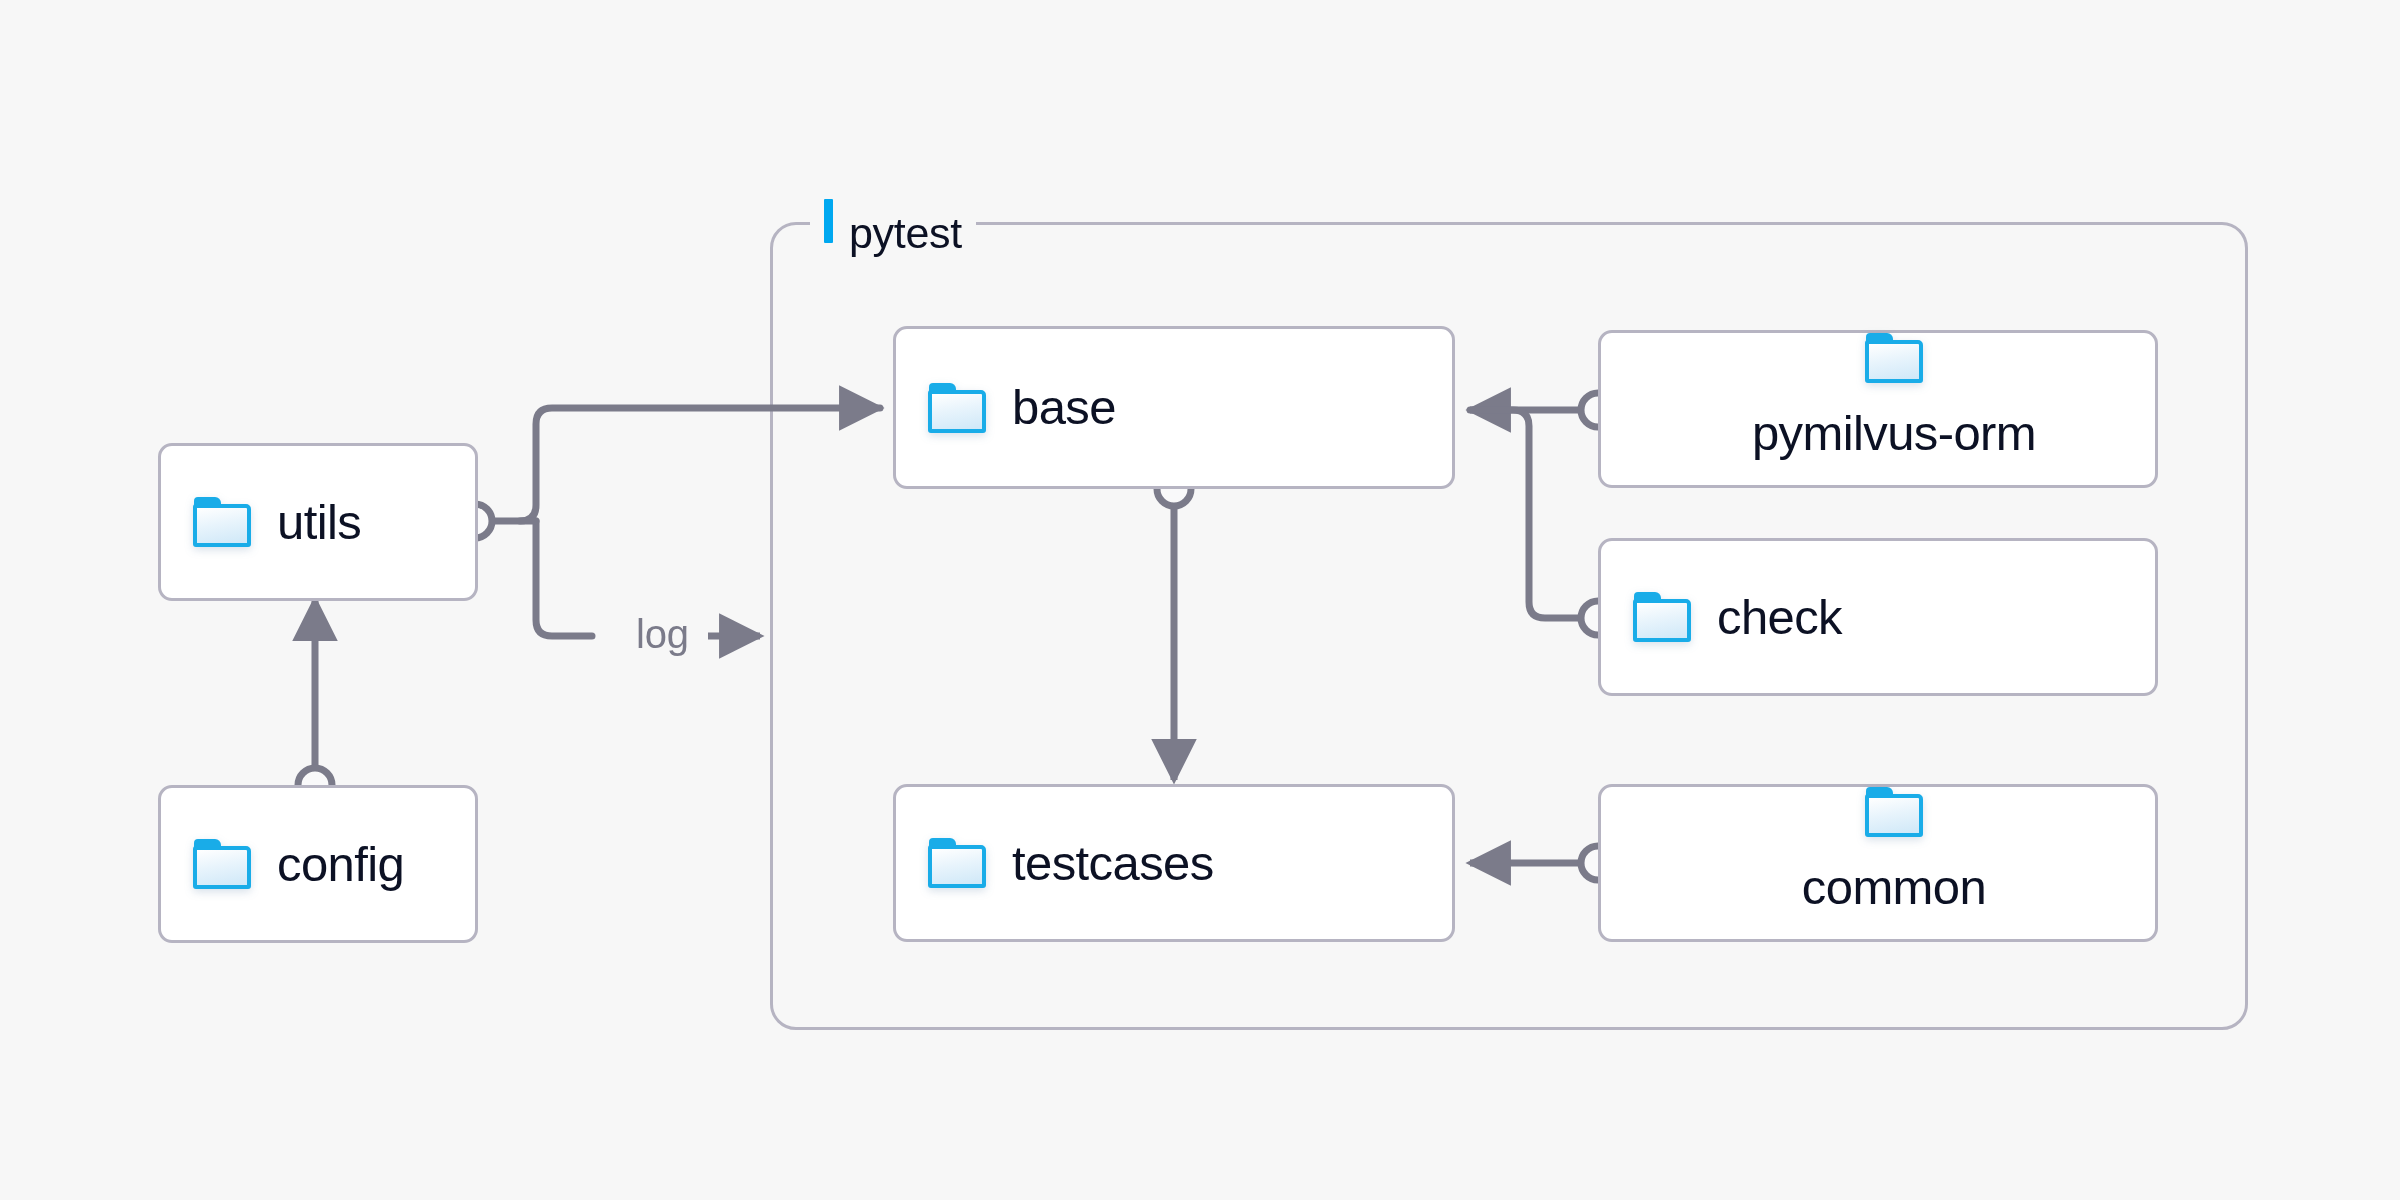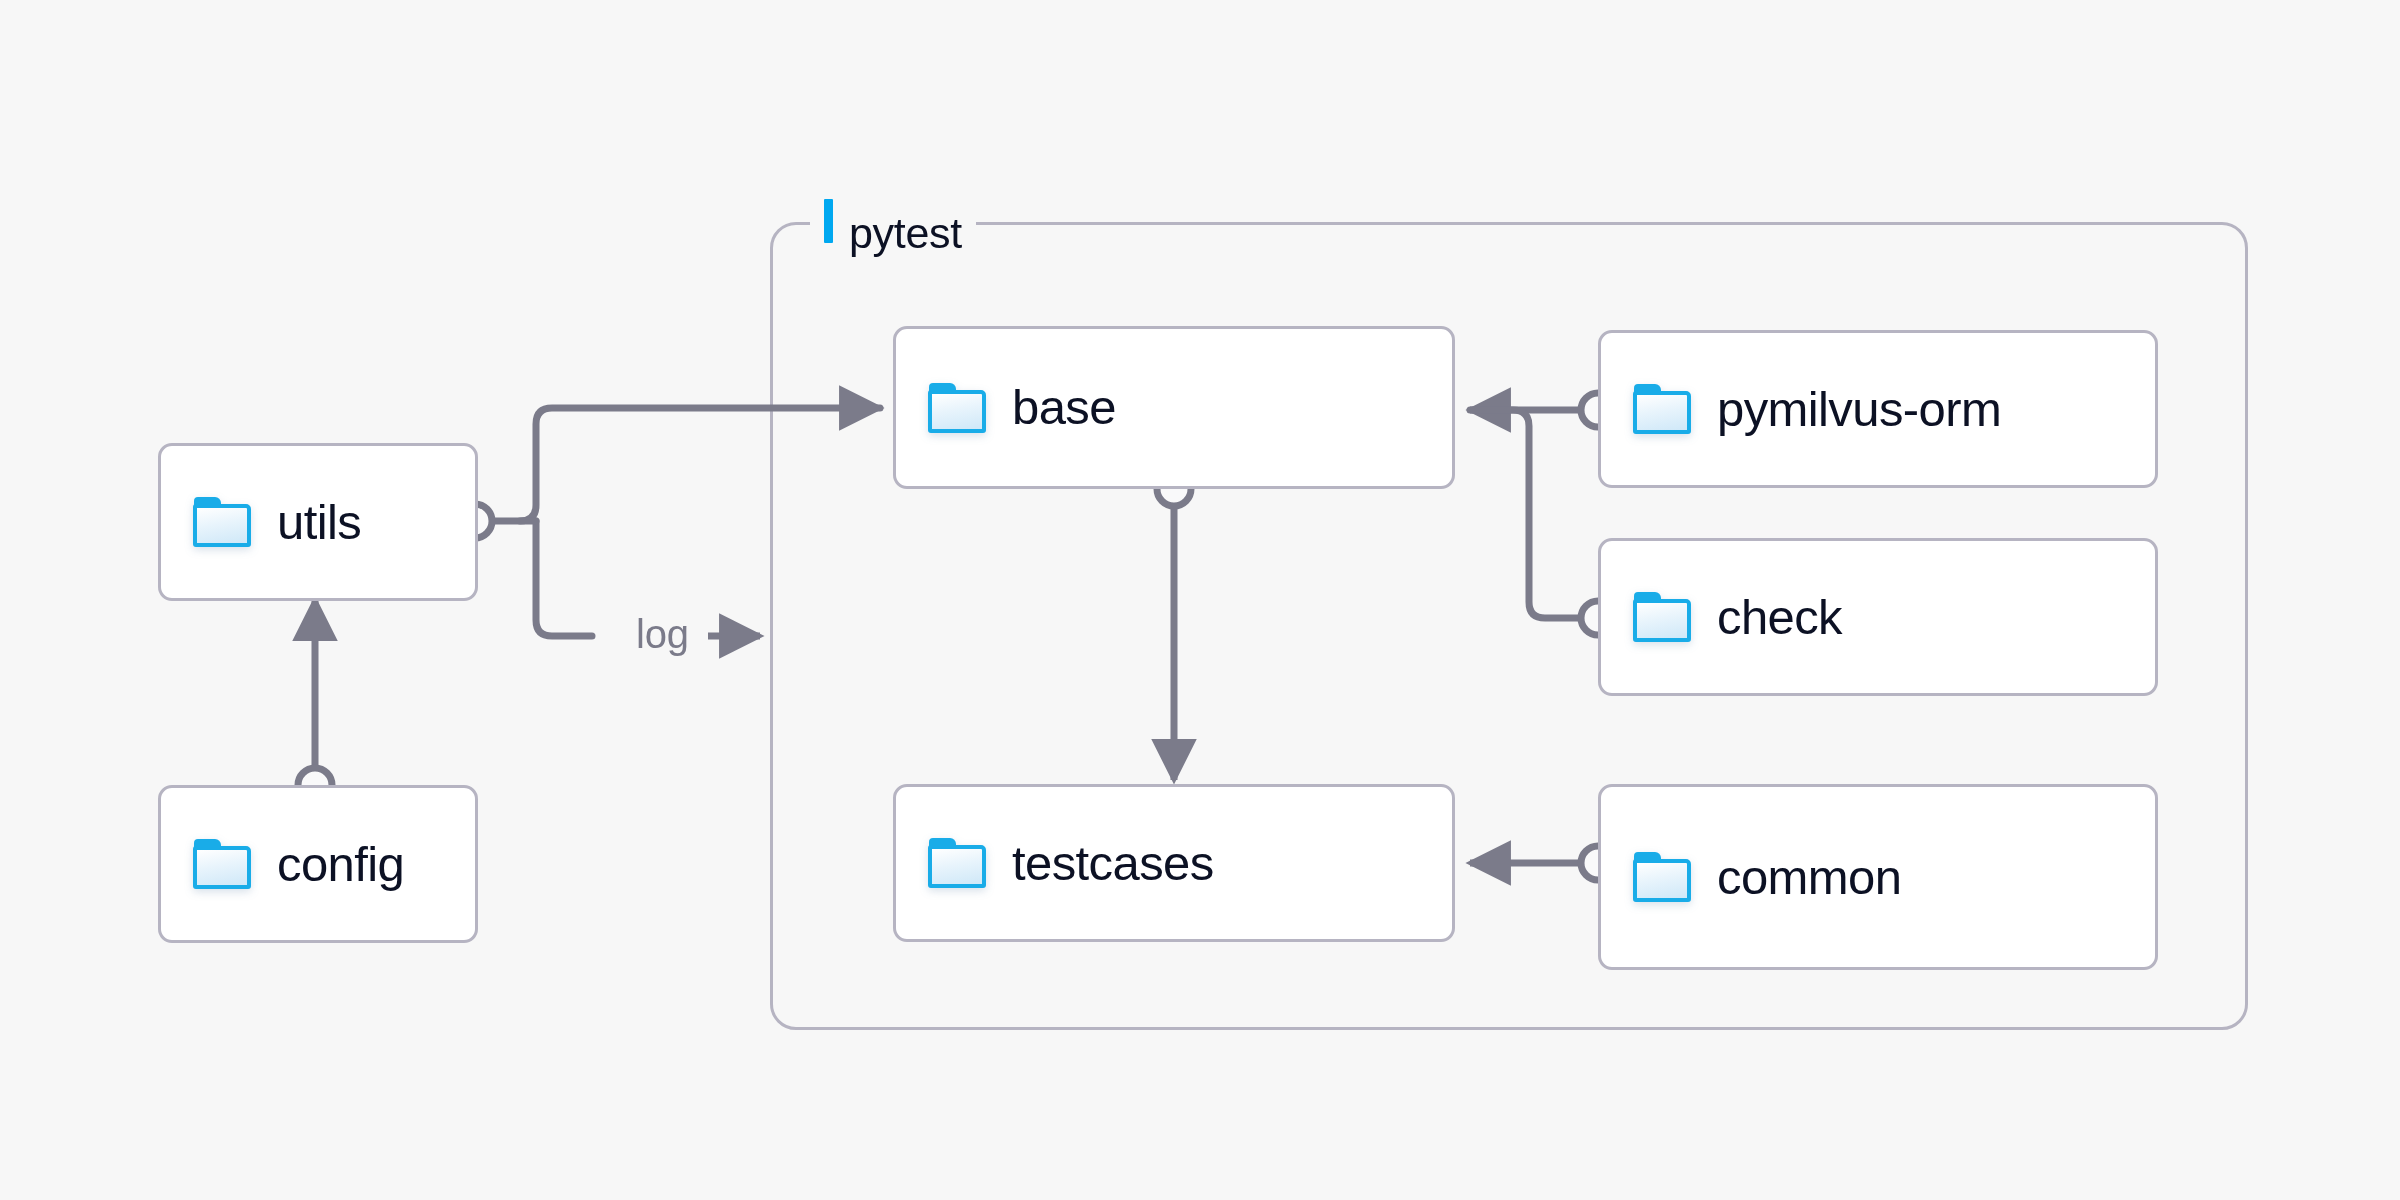--- a/index.html
+++ b/index.html
@@ -199,37 +199,37 @@
   </div>
 
   <div class="node" style="left:893px; top:326px; width:562px; height:163px;">
     <span class="folder-icon">
       <span class="tab"></span>
         <span class="body"></span>
     </span>
     <span class="node-label">base</span>
   </div>
 
-  <div class="node" style="left:1598px; top:330px; width:560px; height:158px;">
+  <div class="node" style="left:1598px; top:330px; width:560px; height:158px;flex-direction:column;">
     <span class="folder-icon">
       <span class="tab"></span>
         <span class="body"></span>
     </span>
     <span class="node-label">pymilvus-orm</span>
   </div>
 
   <div class="node" style="left:1598px; top:538px; width:560px; height:158px;">
     <span class="folder-icon">
       <span class="tab"></span>
         <span class="body"></span>
     </span>
     <span class="node-label">check</span>
   </div>
 
-  <div class="node" style="left:1598px; top:784px; width:560px; height:186px;">
+  <div class="node" style="left:1598px; top:784px; width:560px; height:158px;flex-direction:column;">
     <span class="folder-icon">
       <span class="tab"></span>
         <span class="body"></span>
     </span>
     <span class="node-label">common</span>
   </div>
 
 </div>
 
 </body></html>

